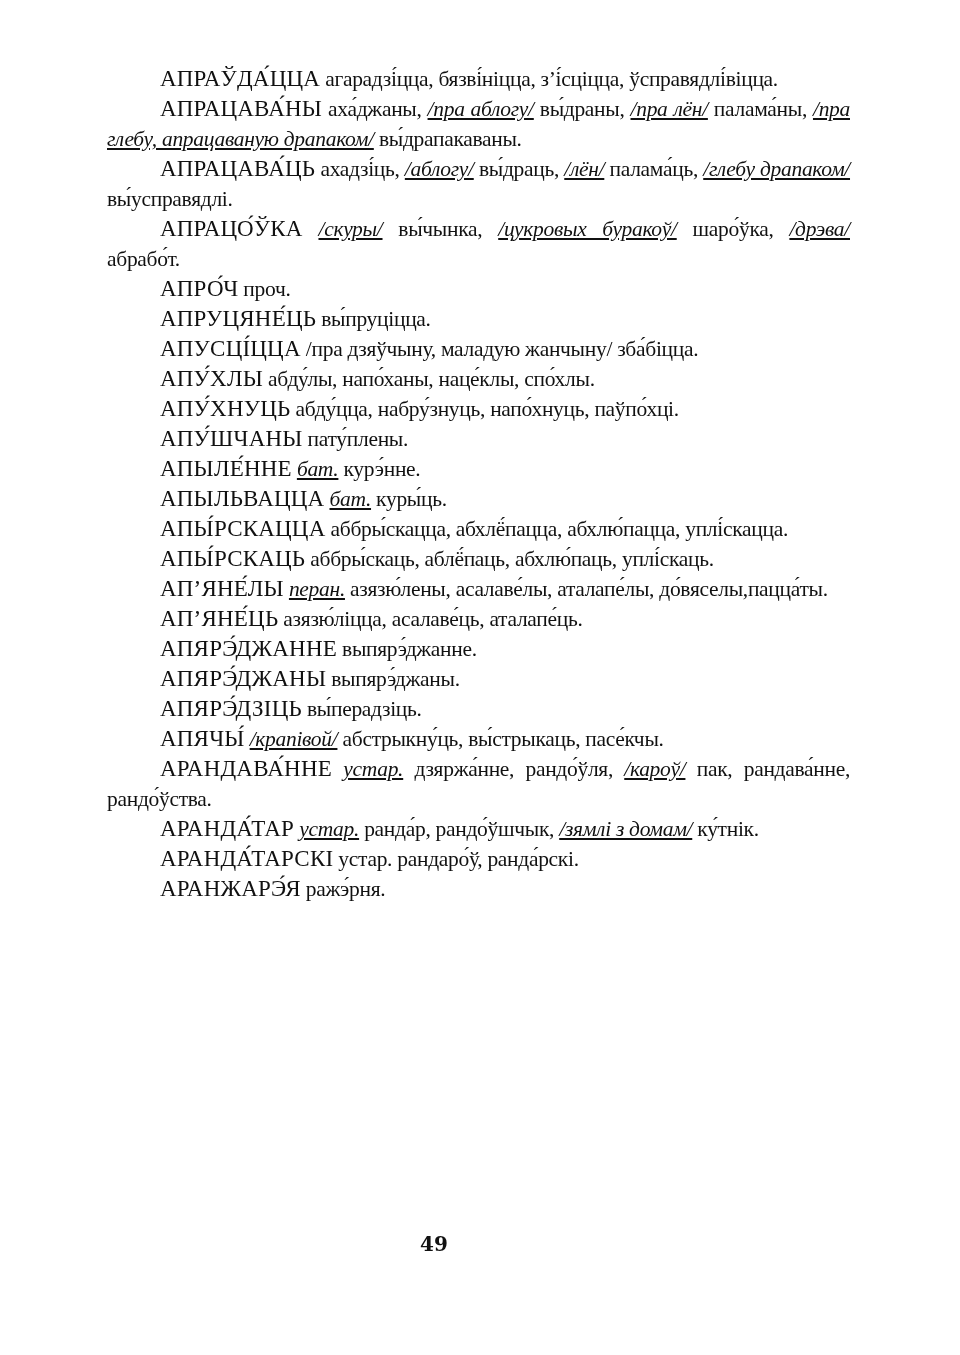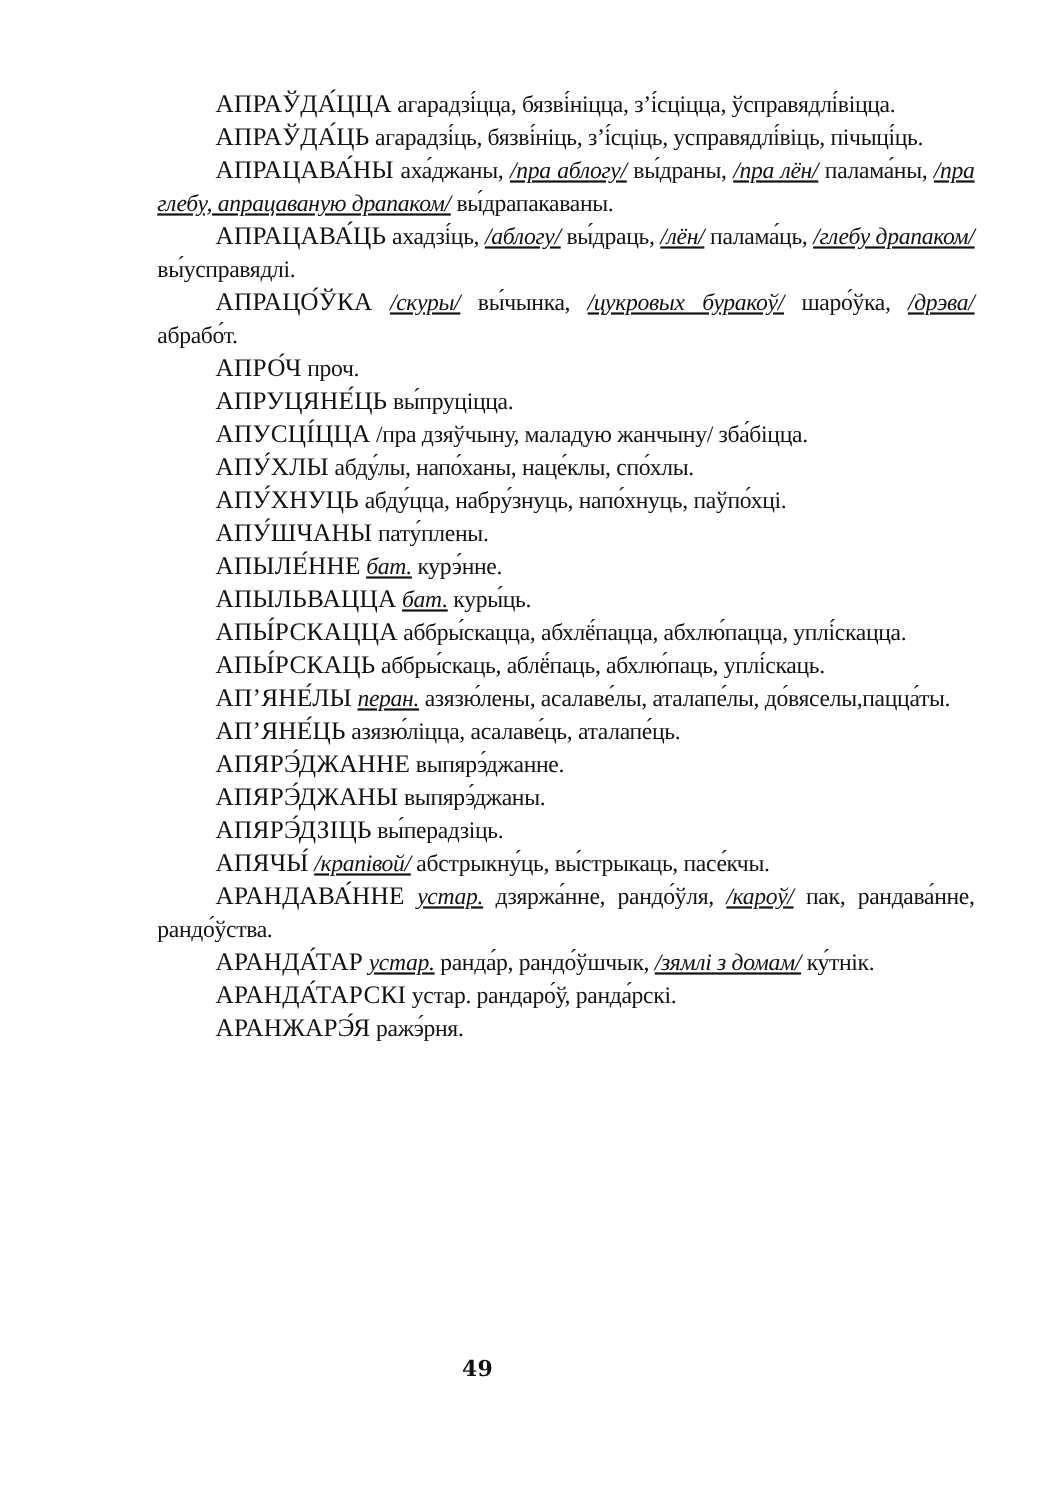--- a/index.html
+++ b/index.html
@@ -1,31 +1,30 @@
 <!DOCTYPE html>
 <html><head>
 <meta charset="utf-8">
 <style>
   html, body { margin: 0; padding: 0; background: #ffffff; }
   body { width: 960px; height: 1355px; position: relative; overflow: hidden;
          font-family: "DejaVu Serif", "Liberation Serif", serif; color: #111; }
-  .page { position: absolute; left: 107px; top: 80px; width: 743px; margin-left: 36px; }
+  .page { position: absolute; left: 107px; top: 64px; width: 743px; }
   .entry { font-size: 21px; line-height: 30px; text-indent: 53px; text-align: justify; margin: 0; letter-spacing: -0.3px; }
   .hw { font-family: "Liberation Serif", serif; font-size: 23px; letter-spacing: 0.2px; }
   .def { font-family: "Liberation Serif", serif; font-size: 21.5px; }
   .it { font-style: italic; font-family: "Liberation Serif", serif; text-decoration: underline; }
   .page-num { position: absolute; left: 0; width: 868px; top: 1232px; text-align: center;
               font-family: "DejaVu Serif", serif; font-weight: bold; font-size: 20px; }
 </style>
 </head>
 <body>
 
 <div class="page" id="page">
     <p class="entry"><span class="hw">АПРАЎДА́ЦЦА</span><span class="def"> агарадзі́цца, бязві́ніцца, з’і́сціцца, ўсправядлі́віцца.</span></p>
-    <p class="entry"><span class="hw">АПРАЎДА́ЦЬ</span><span class="def"> агарадзі́ць, бязві́ніць, з’і́сціць, усправядлі́віць, пічыці́ць.</span></p>
     <p class="entry"><span class="hw">АПРАЦАВА́НЫ</span><span class="def"> аха́джаны, </span><span class="def it">/пра аблогу/</span><span class="def"> вы́драны, </span><span class="def it">/пра лён/</span><span class="def"> палама́ны, </span><span class="def it">/пра глебу, апрацаваную драпаком/</span><span class="def"> вы́драпакаваны.</span></p>
     <p class="entry"><span class="hw">АПРАЦАВА́ЦЬ</span><span class="def"> ахадзі́ць, </span><span class="def it">/аблогу/</span><span class="def"> вы́драць, </span><span class="def it">/лён/</span><span class="def"> палама́ць, </span><span class="def it">/глебу драпаком/</span><span class="def"> вы́усправядлі.</span></p>
     <p class="entry"><span class="hw">АПРАЦО́ЎКА</span><span class="def"> </span><span class="def it">/скуры/</span><span class="def"> вы́чынка, </span><span class="def it">/цукровых буракоў/</span><span class="def"> шаро́ўка, </span><span class="def it">/дрэва/</span><span class="def"> абрабо́т.</span></p>
     <p class="entry"><span class="hw">АПРО́Ч</span><span class="def"> проч.</span></p>
     <p class="entry"><span class="hw">АПРУЦЯНЕ́ЦЬ</span><span class="def"> вы́пруціцца.</span></p>
     <p class="entry"><span class="hw">АПУСЦІ́ЦЦА</span><span class="def"> /пра дзяўчыну, маладую жанчыну/ зба́біцца.</span></p>
     <p class="entry"><span class="hw">АПУ́ХЛЫ</span><span class="def"> абду́лы, напо́ханы, наце́клы, спо́хлы.</span></p>
     <p class="entry"><span class="hw">АПУ́ХНУЦЬ</span><span class="def"> абду́цца, набру́знуць, напо́хнуць, паўпо́хці.</span></p>
     <p class="entry"><span class="hw">АПУ́ШЧАНЫ</span><span class="def"> пату́плены.</span></p>
     <p class="entry"><span class="hw">АПЫЛЕ́ННЕ</span><span class="def"> </span><span class="def it">бат.</span><span class="def"> курэ́нне.</span></p>

